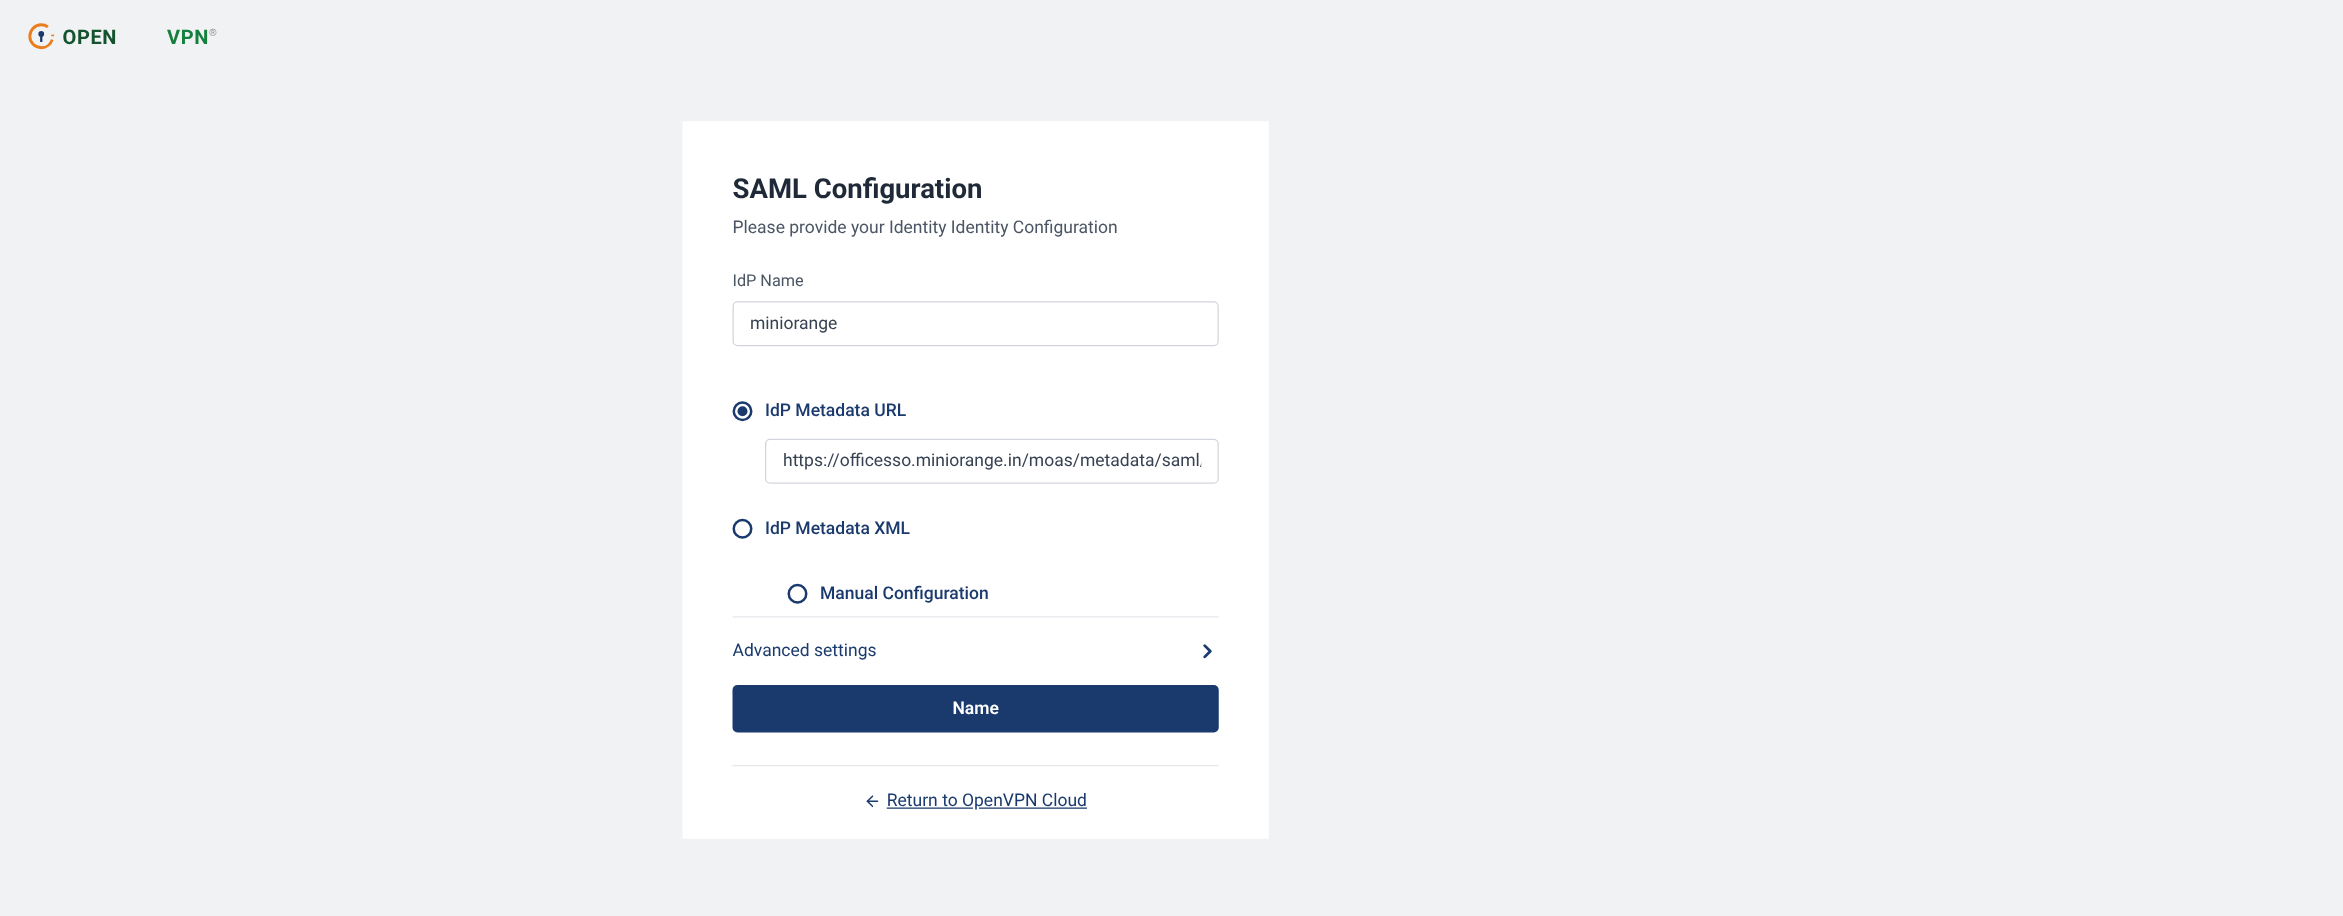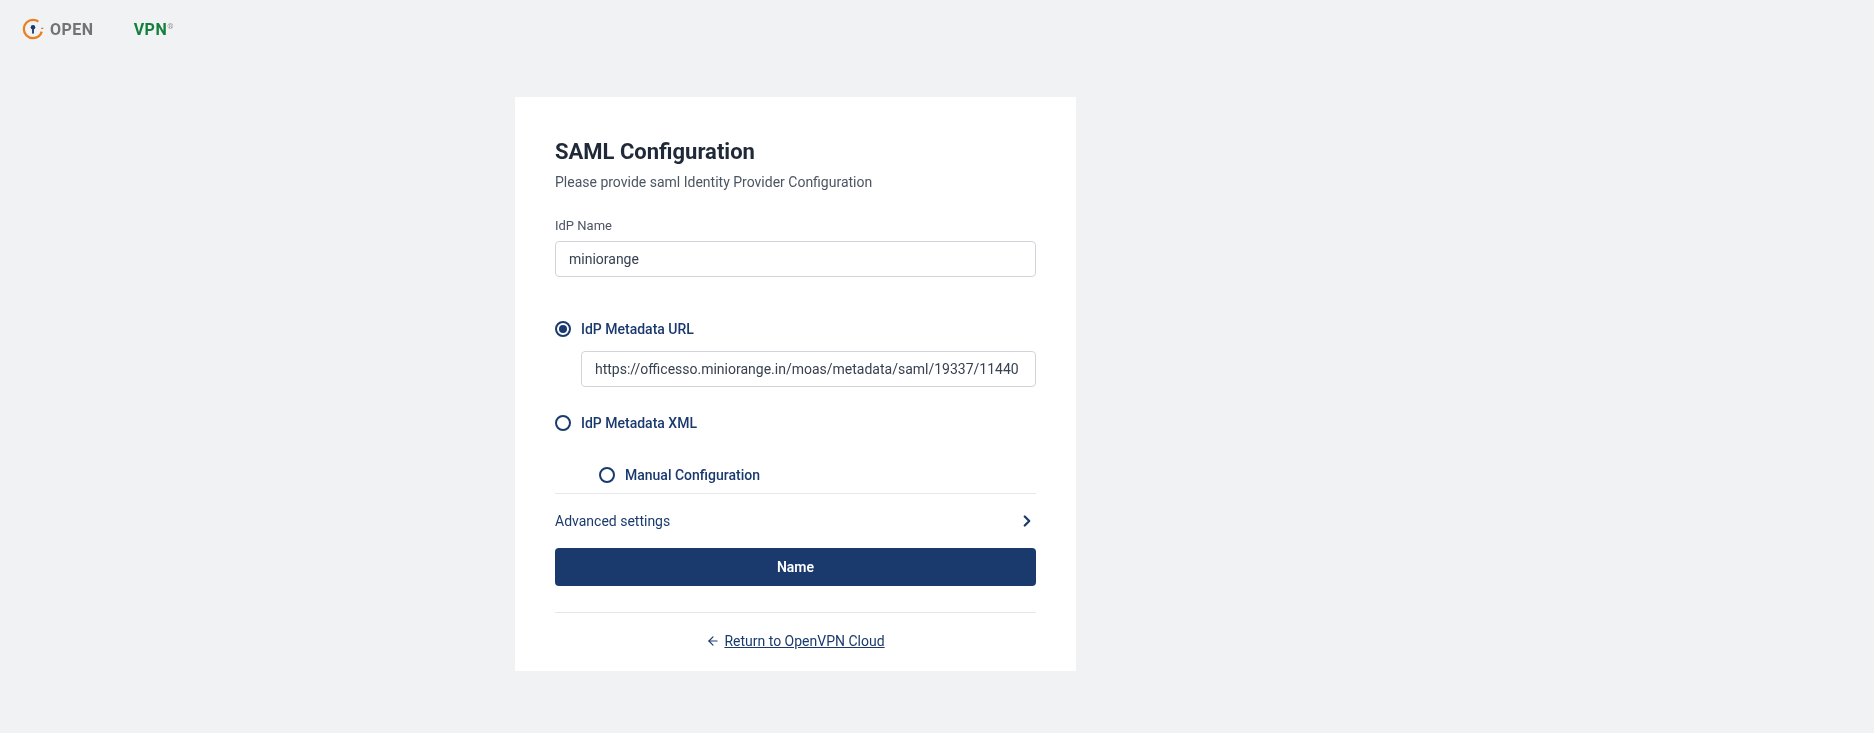--- a/index.html
+++ b/index.html
@@ -30,41 +30,41 @@
       height: 22px;
     }
     
     .logo-text {
       font-size: 16px;
       font-weight: 700;
       letter-spacing: 0.5px;
     }
     
     .logo-text-open {
-      color: #737373;
+      color: #14532d;
       text-align: right;
     }
     
     .logo-text-vpn {
       color: #15803d;
       margin-left: 40px;
     }
     
     .logo-tm {
       font-size: 8px;
       color: #999;
       position: relative;
       top: -6px;
     }
     
     .card {
       position: absolute;
-      left: 515px;
+      left: 546px;
       top: 97px;
-      width: 561px;
+      width: 469px;
       background: #ffffff;
       padding: 42px 40px 22px 40px;
     }
     
     .card-title {
       font-size: 22px;
       font-weight: 700;
       color: #1f2937;
       margin-bottom: 10px;
     }
@@ -217,21 +217,21 @@
       <rect x="11" y="11" width="2" height="6" fill="#1a3a6e"></rect>
     </svg>
   </span>
   <span class="logo-text">
     <span class="logo-text-open">OPEN</span><span class="logo-text-vpn">VPN</span><span class="logo-tm">®</span>
   </span>
 </div>
 
 <div class="card">
   <h1 class="card-title">SAML Configuration</h1>
-  <p class="card-subtitle">Please provide saml Identity Provider Configuration</p>
+  <p class="card-subtitle">Please provide your Identity Identity Configuration</p>
 
   <label class="field-label">IdP Name</label>
   <input type="text" class="text-input" value="miniorange" style="">
 
   <div class="radio-group">
     <div class="radio-option">
       <span class="radio-circle selected"></span>
       <span class="radio-label">IdP Metadata URL</span>
     </div>
     <div class="nested-input">

